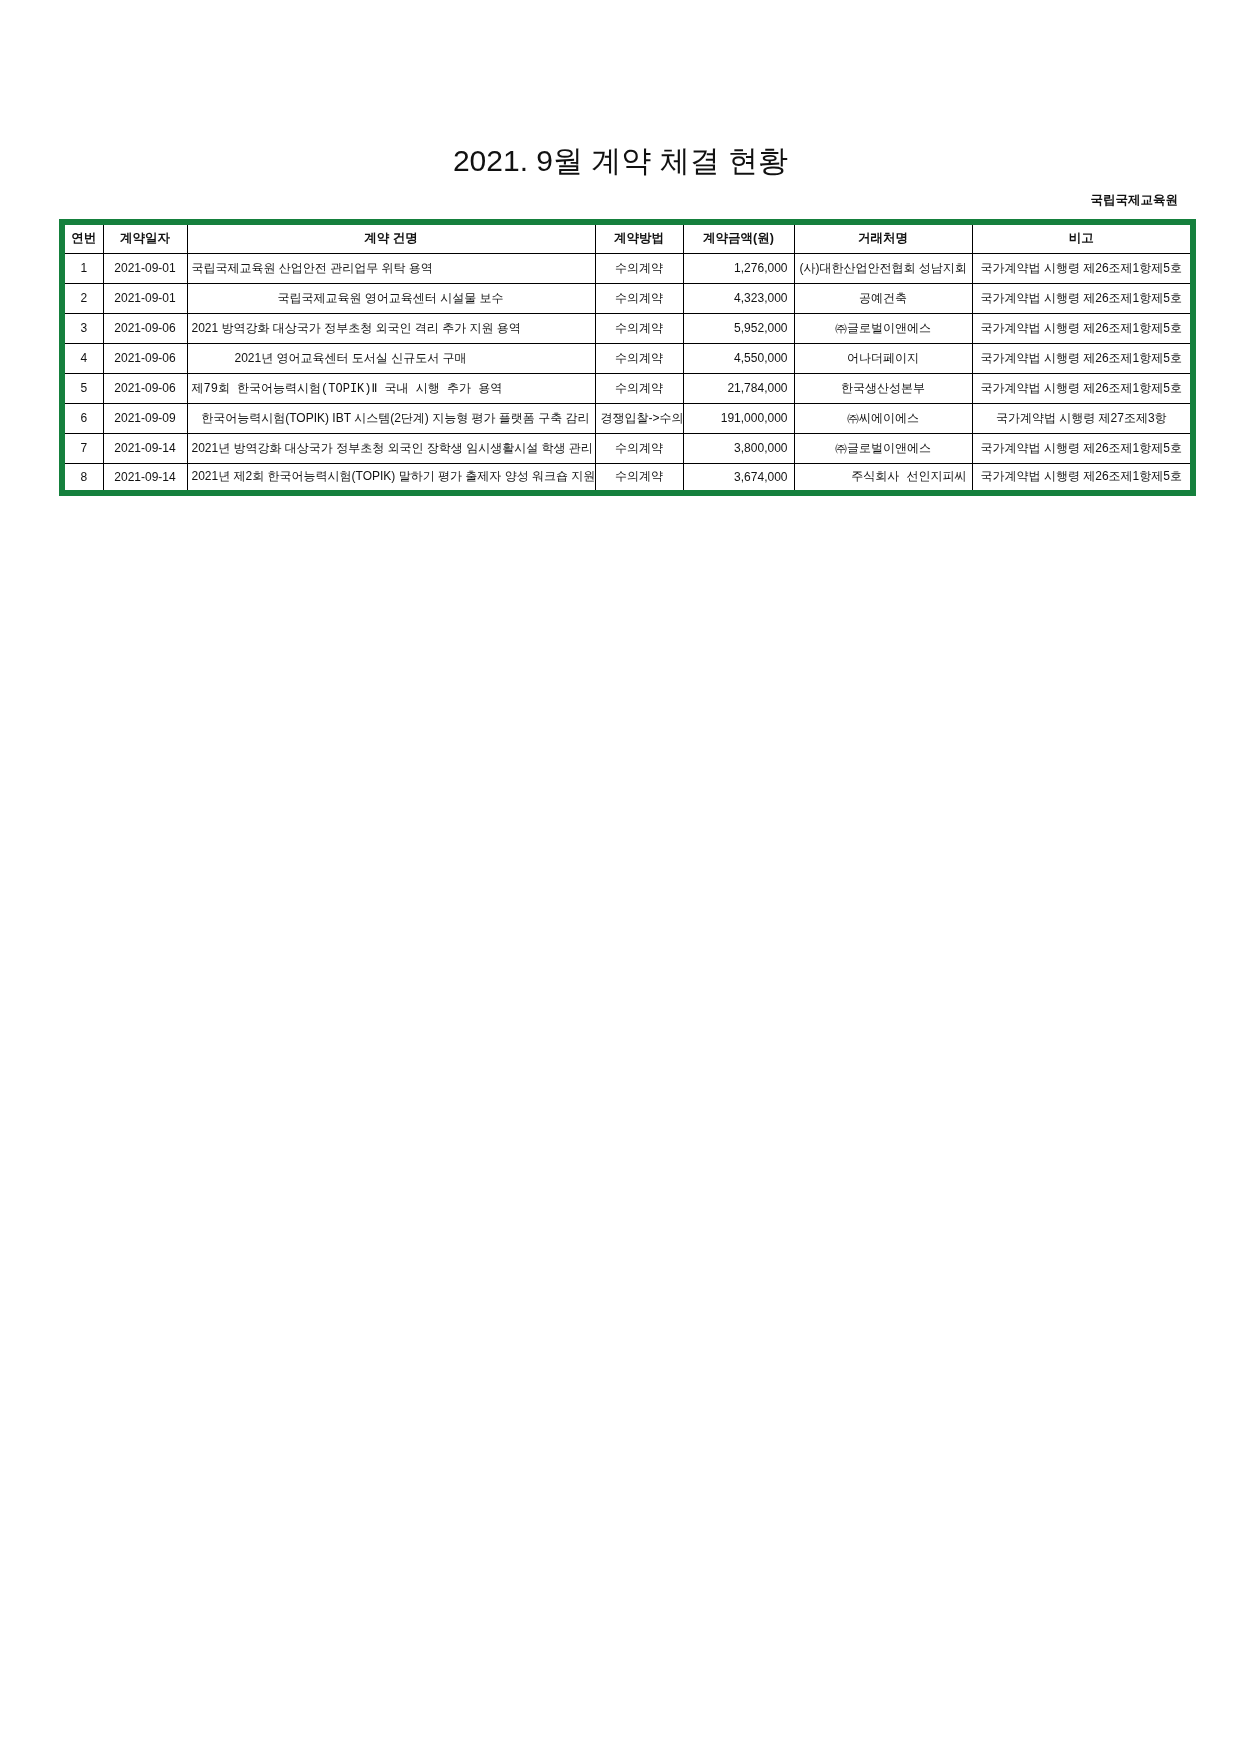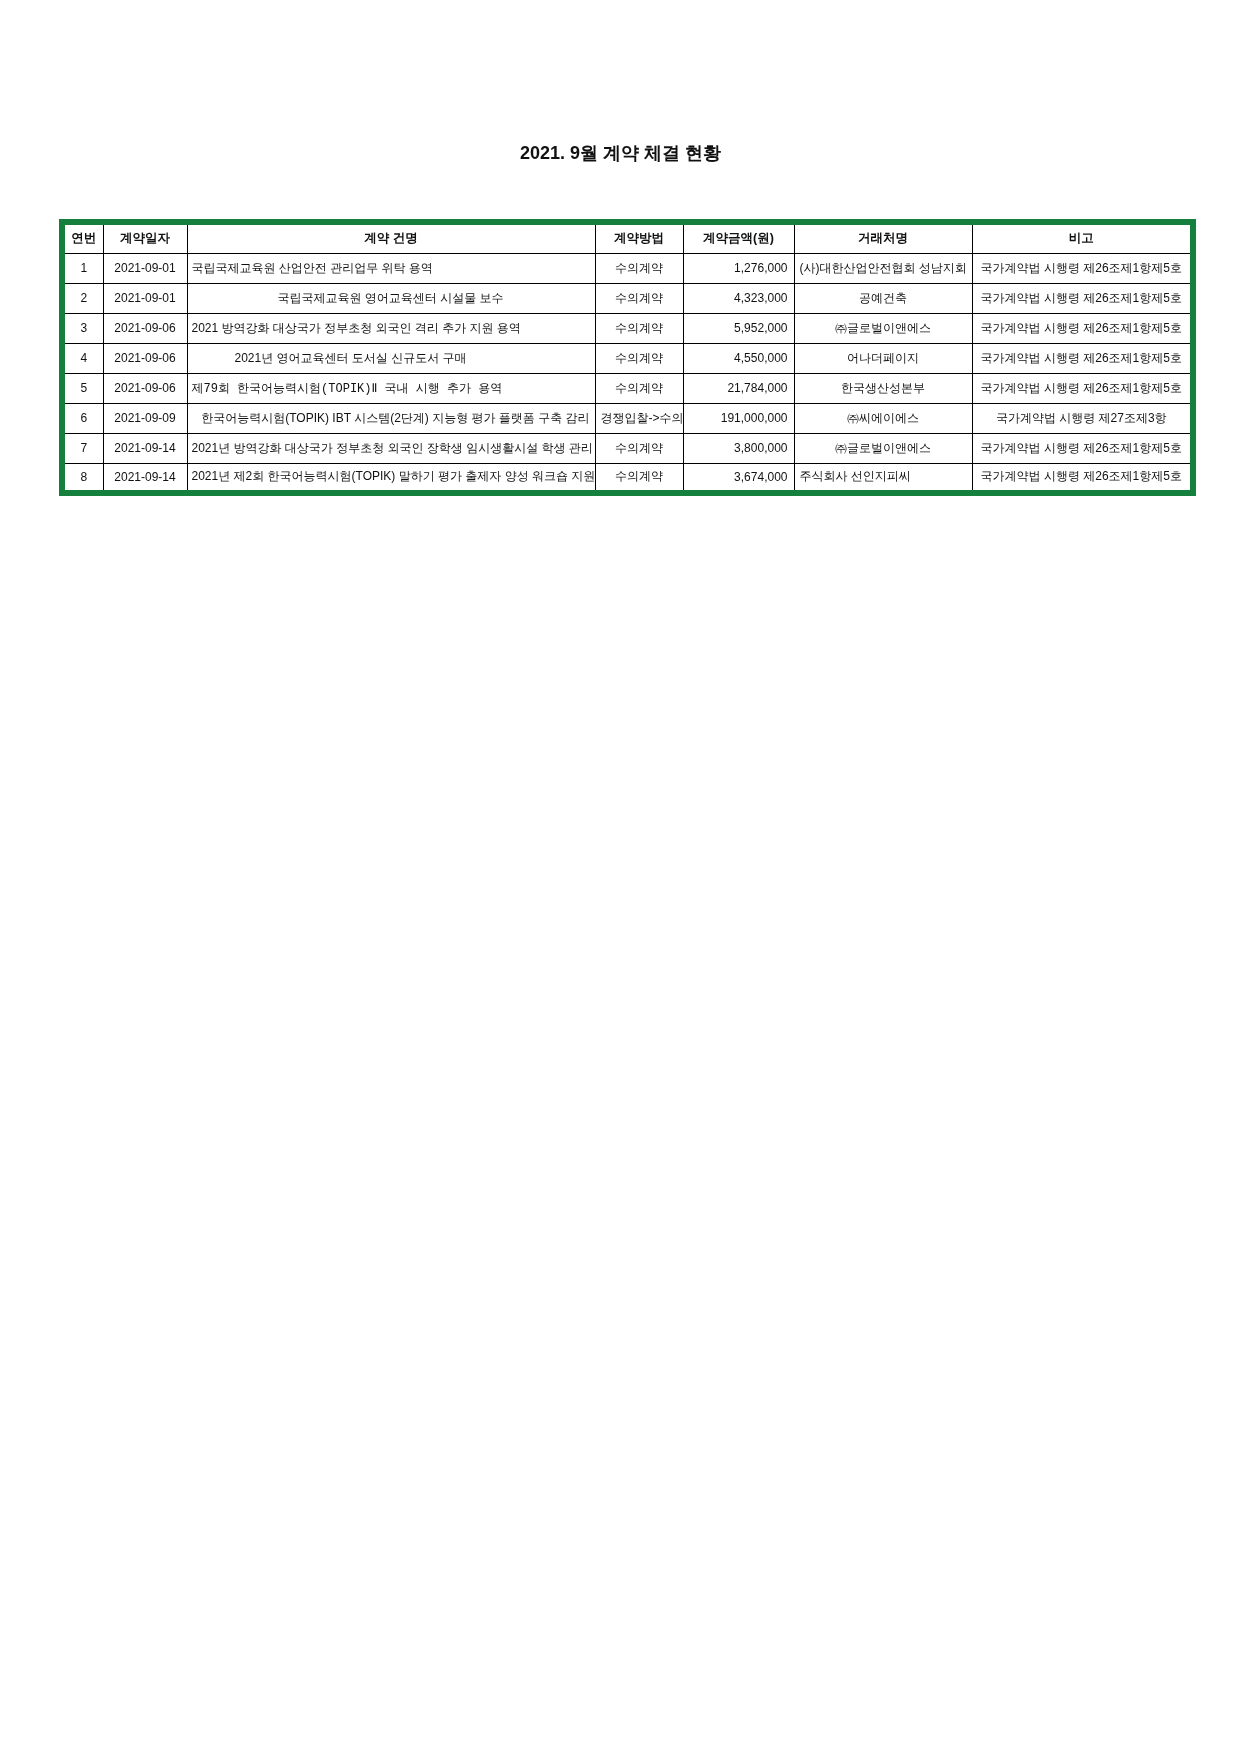--- a/index.html
+++ b/index.html
@@ -15,22 +15,22 @@
     font-family: "Liberation Sans", "DejaVu Sans", sans-serif;
     color: #000000;
     overflow: hidden;
   }
   .title {
     position: absolute;
     top: 141px;
     left: 0;
     width: 1241px;
     text-align: center;
-    font-size: 18px;
-    font-weight: bold;
+    font-size: 30px;
+    font-weight: normal;
     color: #111111;
   }
   .org {
     position: absolute;
     top: 192px;
     left: 59px;
     width: 1131px;
     box-sizing: border-box;
     padding-right: 12px;
     text-align: right;
@@ -69,20 +69,21 @@
     font-weight: normal;
   }
   table.contracts td.col-2 { padding-left: 4px; }
   table.contracts td.col-4 { padding-right: 6px; }
 </style>
 </head>
 <body>
 
 <div class="page">
   <div class="title">2021. 9월 계약 체결 현황</div>
+  <div class="org">국립국제교육원</div>
 
   <table class="contracts">
     <colgroup>
       <col style="width:41px">
       <col style="width:84px">
       <col style="width:408px">
       <col style="width:88px">
       <col style="width:111px">
       <col style="width:178px">
       <col style="width:221px">
@@ -161,18 +162,18 @@
           <td class="col-4" style="text-align: right;">3,800,000</td>
           <td class="col-5" style="text-align: center;">㈜글로벌이앤에스</td>
           <td class="col-6" style="text-align: center;">국가계약법 시행령 제26조제1항제5호</td>
         </tr>
         <tr>
           <td class="col-0" style="text-align: center;">8</td>
           <td class="col-1" style="text-align: center;">2021-09-14</td>
           <td class="col-2" style="text-align: left;">2021년 제2회 한국어능력시험(TOPIK) 말하기 평가 출제자 양성 워크숍 지원인력 용역</td>
           <td class="col-3" style="text-align: center;">수의계약</td>
           <td class="col-4" style="text-align: right;">3,674,000</td>
-          <td class="col-5" style="text-align: left;">주식회사 선인지피씨</td>
+          <td class="col-5" style="text-align: right; font-family: Liberation Mono, monospace;">주식회사 선인지피씨</td>
           <td class="col-6" style="text-align: center;">국가계약법 시행령 제26조제1항제5호</td>
         </tr>
       </tbody>
   </table>
 </div>
 
 </body></html>

